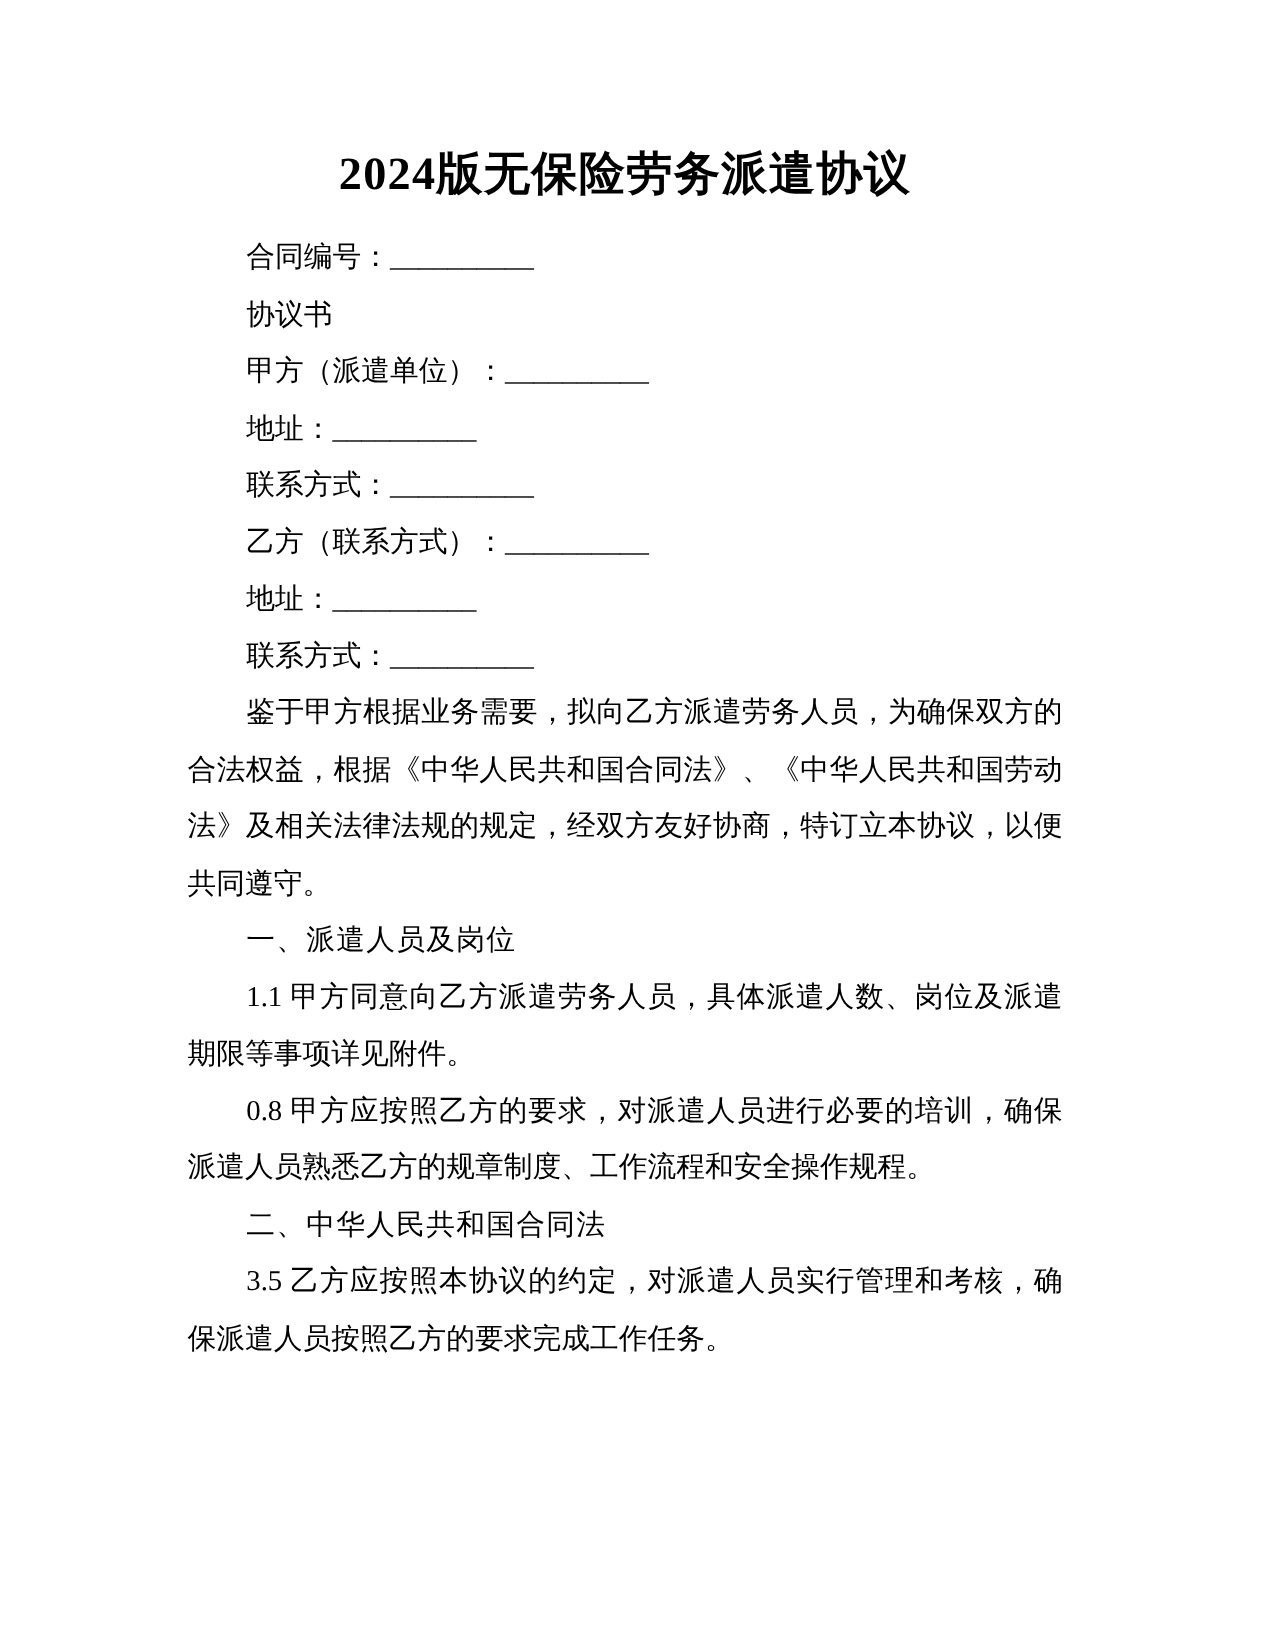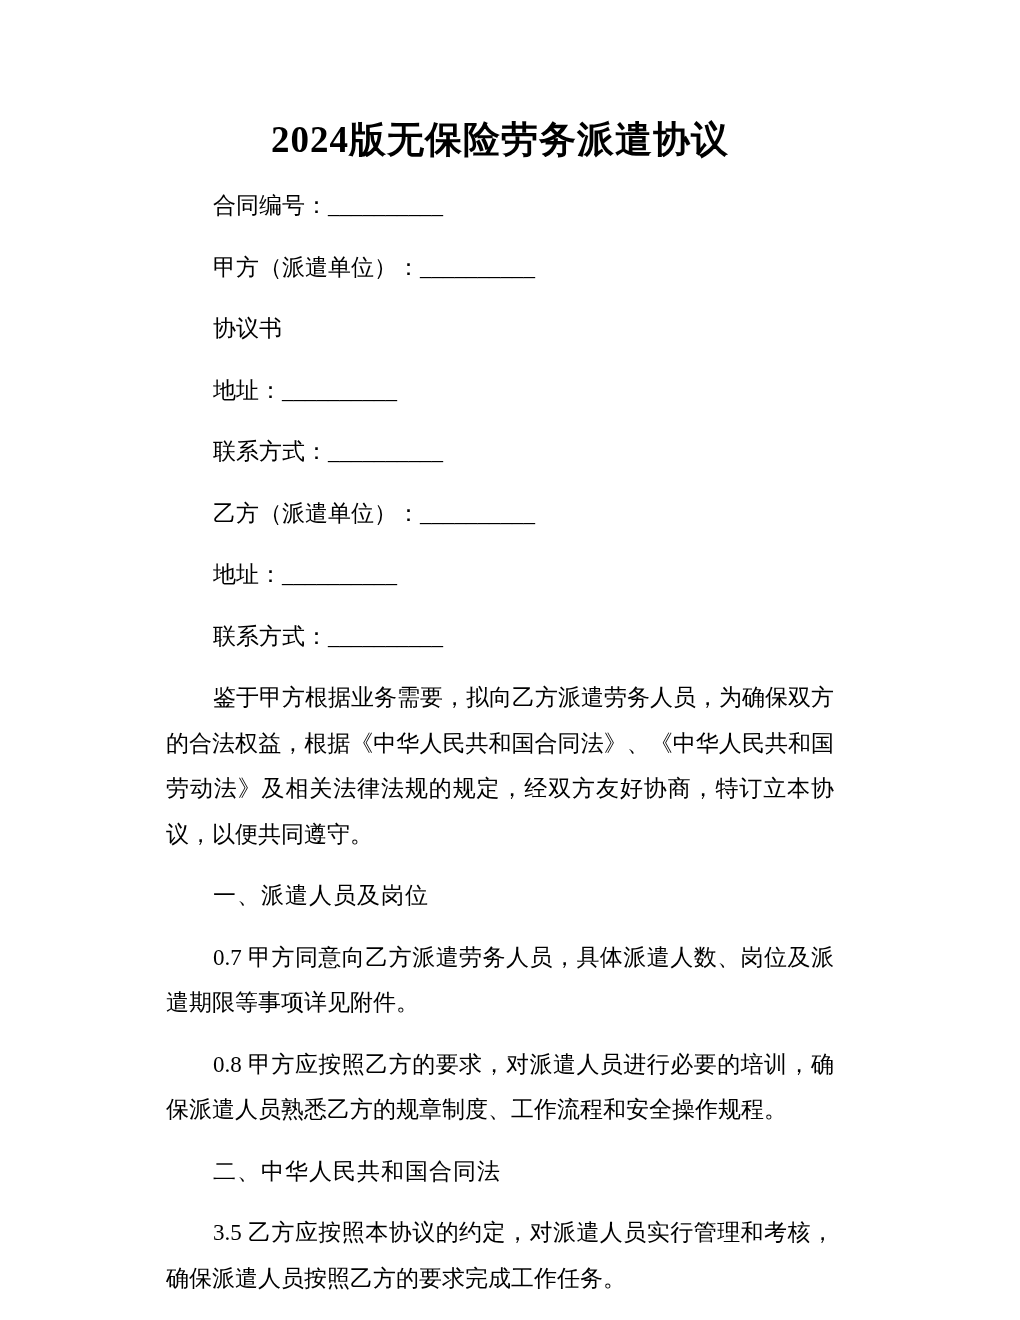--- a/index.html
+++ b/index.html
@@ -29,21 +29,21 @@
   .doc-title {
     margin: 114px 0 17px 0;
     font-size: 37px;
     line-height: 52px;
     font-weight: bold;
     text-align: center;
     text-indent: 0;
     letter-spacing: 1px;
   }
   .line {
-    margin: 16px;
+    margin: 0;
     text-indent: 47px;
   }
   .heading {
     font-weight: normal;
   }
   .heading .htext {
     letter-spacing: 1px;
   }
   .blank {
     letter-spacing: 0;
@@ -55,50 +55,50 @@
 
 <div class="page">
   <div class="doc">
 
     <h1 class="doc-title">2024版无保险劳务派遣协议</h1>
 
     <p class="line">
       <span>合同编号：</span><span class="blank">__________</span>
     </p>
     <p class="line">
-      <span>甲方（派遣单位）：</span><span class="blank">__________</span>
+      <span>协议书</span><span class="blank"></span>
     </p>
     <p class="line">
-      <span>协议书</span><span class="blank"></span>
+      <span>甲方（派遣单位）：</span><span class="blank">__________</span>
     </p>
     <p class="line">
       <span>地址：</span><span class="blank">__________</span>
     </p>
     <p class="line">
       <span>联系方式：</span><span class="blank">__________</span>
     </p>
     <p class="line">
-      <span>乙方（派遣单位）：</span><span class="blank">__________</span>
+      <span>乙方（联系方式）：</span><span class="blank">__________</span>
     </p>
     <p class="line">
       <span>地址：</span><span class="blank">__________</span>
     </p>
     <p class="line">
       <span>联系方式：</span><span class="blank">__________</span>
     </p>
 
     <p class="line">
       <span>鉴于甲方根据业务需要，拟向乙方派遣劳务人员，为确保双方的合法权益，根据《中华人民共和国合同法》、《中华人民共和国劳动法》及相关法律法规的规定，经双方友好协商，特订立本协议，以便共同遵守。</span>
     </p>
 
     <p class="line heading">
       <span class="htext">一、派遣人员及岗位</span>
     </p>
     <p class="line">
-      <span>0.7 甲方同意向乙方派遣劳务人员，具体派遣人数、岗位及派遣期限等事项详见附件。</span>
+      <span>1.1 甲方同意向乙方派遣劳务人员，具体派遣人数、岗位及派遣期限等事项详见附件。</span>
     </p>
     <p class="line">
       <span>0.8 甲方应按照乙方的要求，对派遣人员进行必要的培训，确保派遣人员熟悉乙方的规章制度、工作流程和安全操作规程。</span>
     </p>
 
     <p class="line heading">
       <span class="htext">二、中华人民共和国合同法</span>
     </p>
     <p class="line">
       <span>3.5 乙方应按照本协议的约定，对派遣人员实行管理和考核，确保派遣人员按照乙方的要求完成工作任务。</span>

